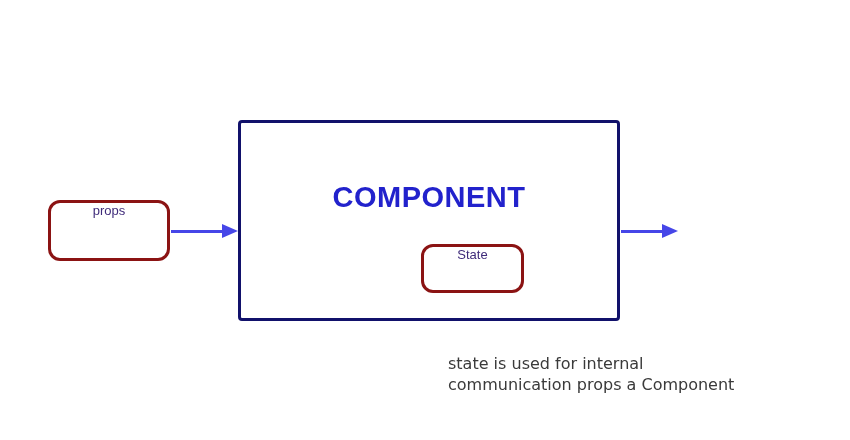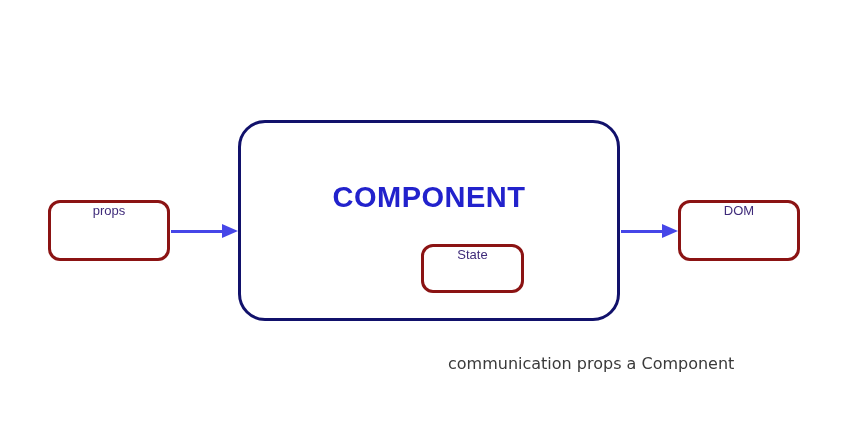--- a/index.html
+++ b/index.html
@@ -27,21 +27,21 @@
 
   .props-node { left: 48px; top: 200px; width: 122px; height: 61px; }
   .dom-node   { left: 678px; top: 200px; width: 122px; height: 61px; }
 
   .component-box {
     position: absolute;
     left: 238px; top: 120px;
     width: 382px; height: 201px;
     box-sizing: border-box;
     border: 3px solid var(--color-navy-border, #11116b);
-    border-radius: 27px;
+    border-radius: 4px;
     background: #ffffff;
   }
 
   .component-title {
     position: absolute;
     left: 0; right: 0; top: 58px;
     text-align: center;
     font-size: 29px;
     font-weight: bold;
     letter-spacing: 0.5px;
@@ -98,21 +98,19 @@
     <div class="node state-node">
       <span>State</span>
     </div>
   </div>
 
   <div class="arrow arrow-component-to-dom">
     <div class="arrow-line"></div>
     <div class="arrow-head"></div>
   </div>
 
-  <div class="node dom-node">
-    <span>DOM</span>
-  </div>
 
   <div class="caption">
+    <div>state is used for internal</div>
     <div>communication props a Component</div>
   </div>
 
 </div>
 
 </body></html>

